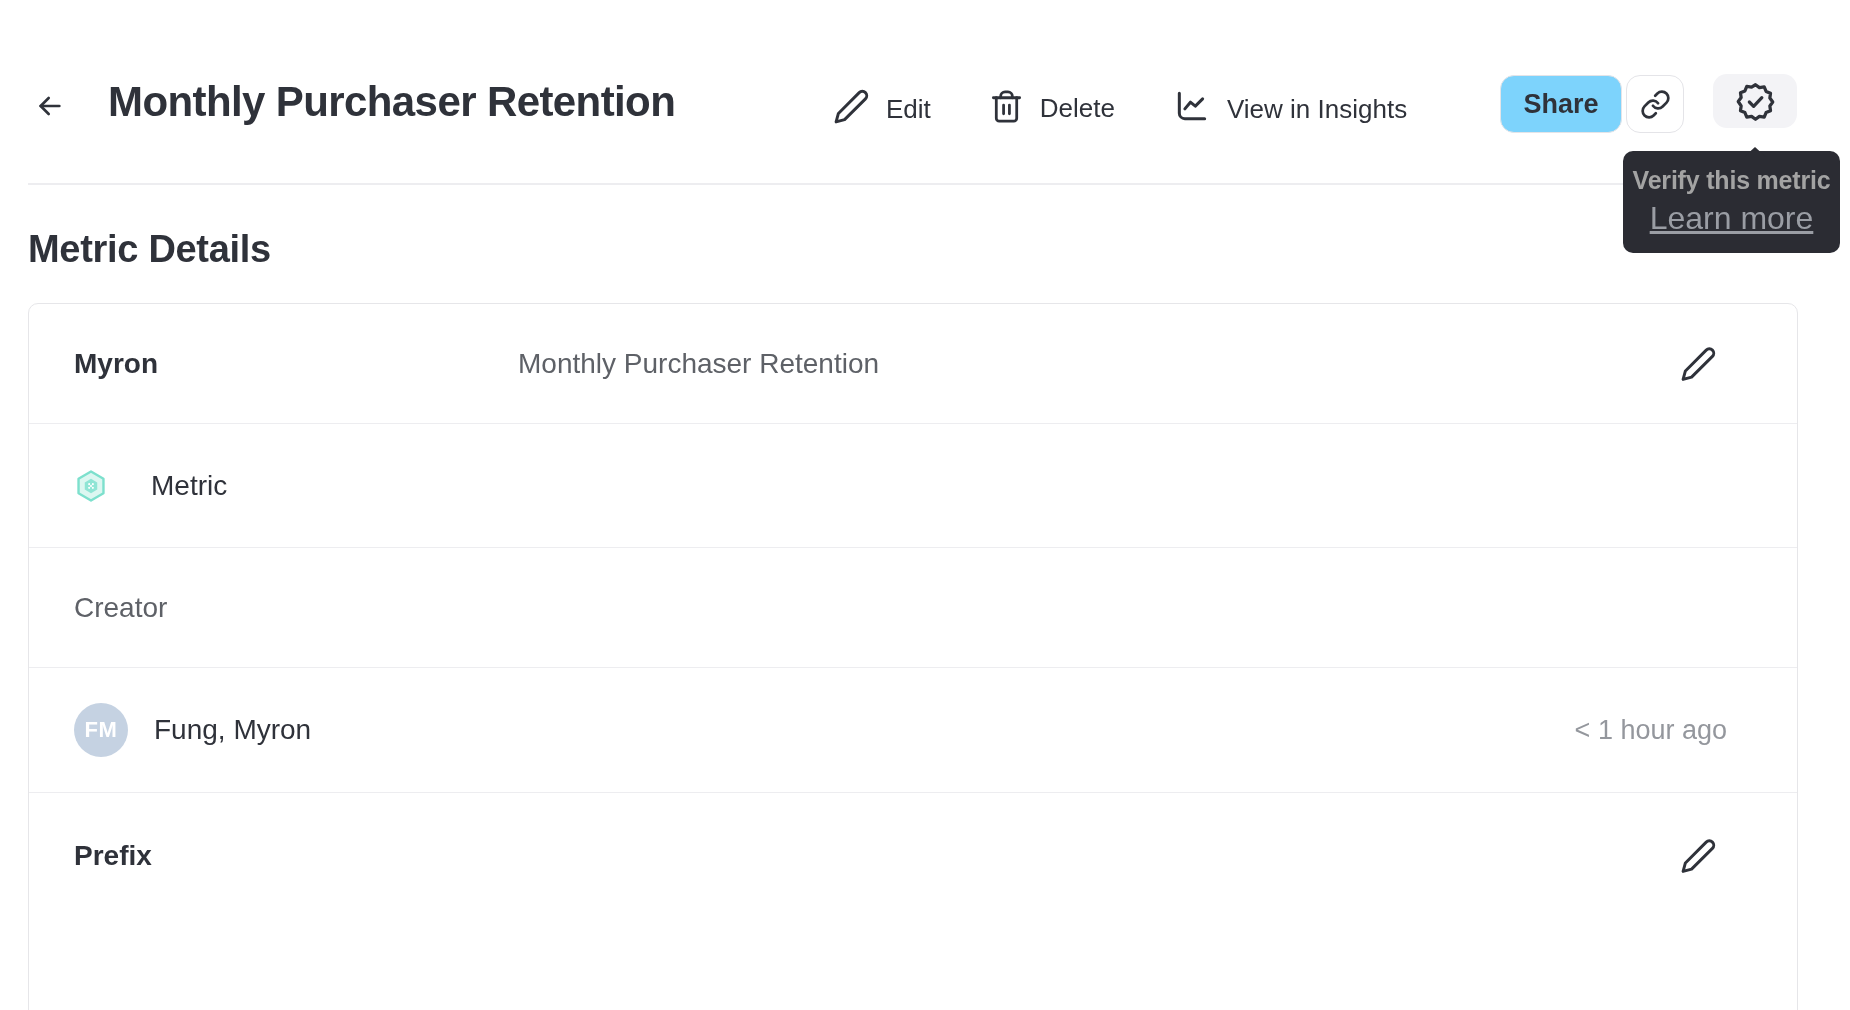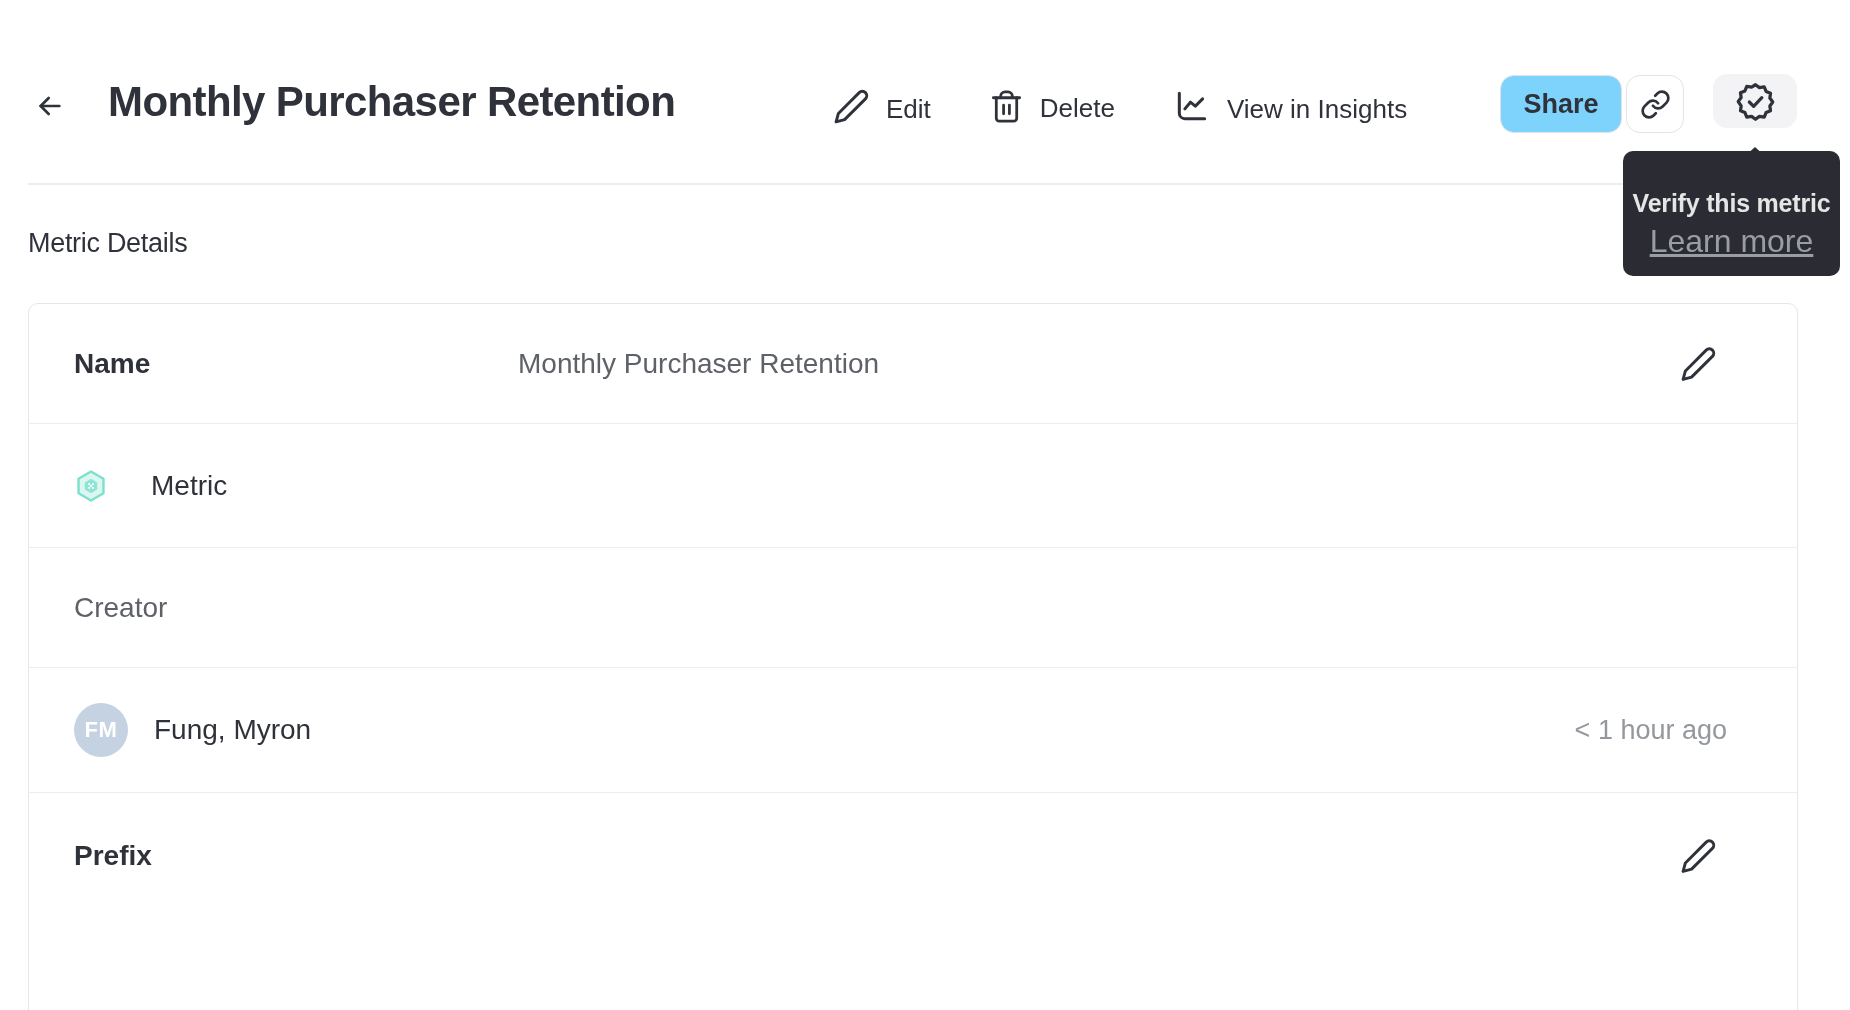--- a/index.html
+++ b/index.html
@@ -31,25 +31,25 @@
     display:flex;align-items:center;justify-content:center;cursor:pointer;}
   .btn-verify{left:1713px;top:74px;width:84px;height:54px;background:#f3f3f6;border-radius:14px;
     display:flex;align-items:center;justify-content:center;cursor:pointer;}
   .header-divider{left:28px;right:28px;top:183px;height:1.5px;background:var(--divider);}
 
   
   .tooltip{left:1623px;top:151px;width:217px;background:var(--tooltip-bg);border-radius:10px;
     padding:15px 8px 16px;text-align:center;z-index:5;}
   .tooltip:before{content:"";position:absolute;top:-15px;left:121px;border:11px solid transparent;
     border-bottom:10px solid var(--tooltip-bg);}
-  .tooltip-title{color:#e5e5e5;font-size:25px;font-weight:600;letter-spacing:-.2px;margin-bottom:5px;white-space:nowrap;margin-top:23px;}
+  .tooltip-title{color:#a3a3a3;font-size:25px;font-weight:600;letter-spacing:-.2px;margin-bottom:5px;white-space:nowrap;}
   .tooltip-link{color:#9a9da4;font-size:32px;font-weight:500;text-decoration:underline;cursor:pointer;display:inline-block;}
 
   
-  .section-heading{left:28px;top:228px;font-size:27px;font-weight:400;letter-spacing:-.3px;color:var(--text-dark);}
+  .section-heading{left:28px;top:228px;font-size:38px;font-weight:700;letter-spacing:-.3px;color:var(--text-dark);}
   .details-card{left:28px;top:303px;width:1770px;height:860px;background:#fff;
     border:1.5px solid var(--border-light);border-radius:10px;overflow:hidden;}
   .row{position:relative;display:flex;align-items:center;padding-left:45px;border-bottom:1.5px solid var(--divider);}
   .row:last-child{border-bottom:none;}
   .row-label{width:444px;flex:none;font-size:28px;font-weight:600;color:var(--text-dark);}
   .row-value{display:flex;align-items:center;font-size:28px;color:var(--text-gray);}
   .row-value.dark{color:var(--text-dark);gap:26px;}
   .type-hex{margin-right:17px;}
   .avatar{width:54px;height:54px;border-radius:50%;background:var(--avatar-bg);color:#fff;
     display:flex;align-items:center;justify-content:center;font-size:22px;font-weight:600;letter-spacing:.5px;flex:none;}
@@ -131,21 +131,21 @@
 <div class="abs tooltip">
   <div class="tooltip-title">Verify this metric</div>
   <span class="tooltip-link">Learn more</span>
 </div>
 
 <div class="abs section-heading">Metric Details</div>
 
 <div class="abs details-card">
 
   <div class="row" style="height:120px">
-    <div class="row-label">Name</div>
+    <div class="row-label">Myron</div>
     <div class="row-value">Monthly Purchaser Retention</div>
     <div class="row-edit icon">
       <span>
         <svg width="37" height="37" viewBox="0 0 24 24" fill="none" stroke="currentColor" stroke-width="1.9" stroke-linecap="round" stroke-linejoin="round">
             <path d="M17 3a2.85 2.85 0 1 1 4.04 4.04L7.5 20.5 2 22l1.5-5.5L17 3z"></path>
           </svg>
       </span>
     </div>
   </div>
 

